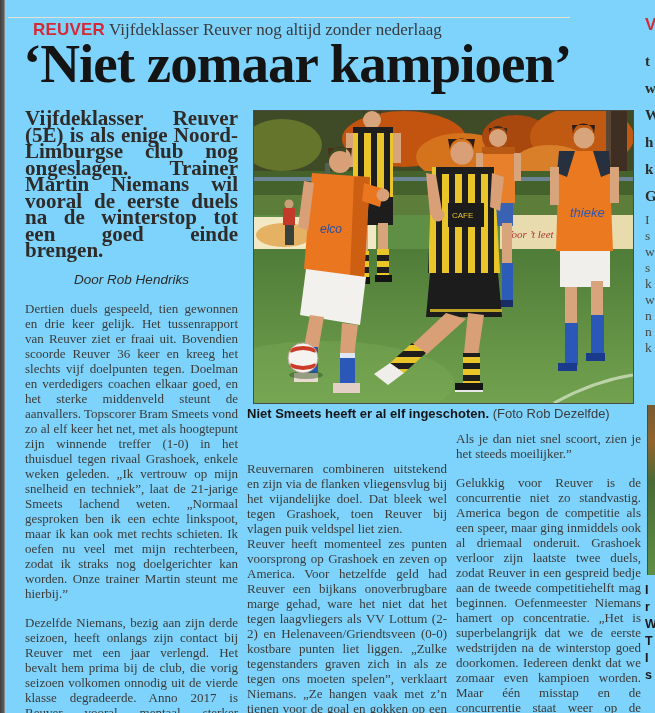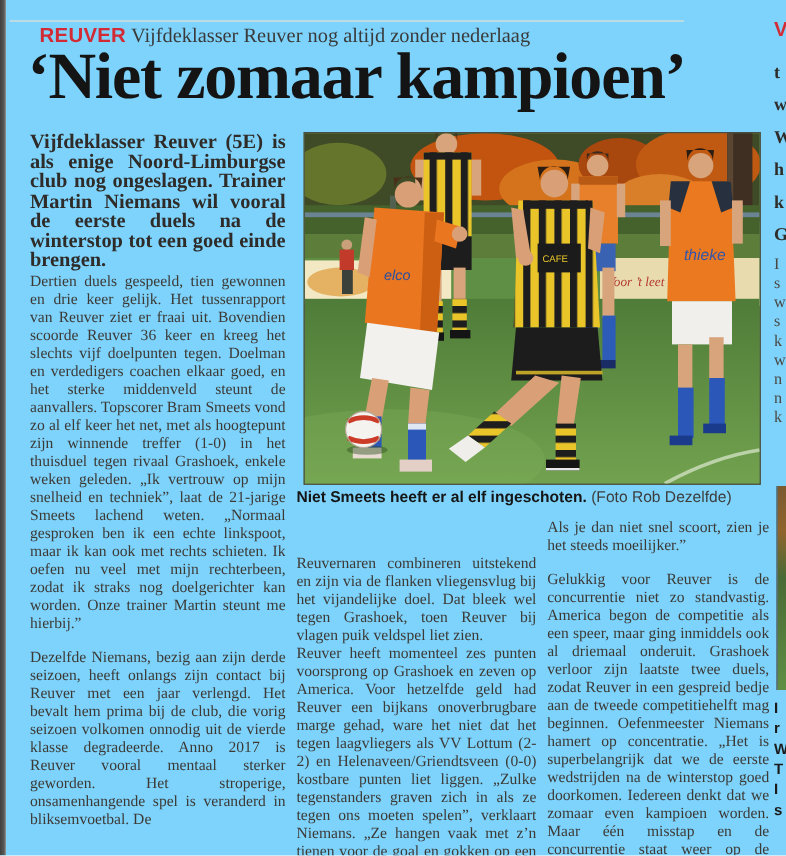--- a/index.html
+++ b/index.html
@@ -13,21 +13,21 @@
   .kicker .tag{font-family:"Liberation Sans",sans-serif;font-weight:800;color:#d32b35;letter-spacing:.2px;}
   .kicker .ktext{color:#3a3a3a;margin-left:4px;}
 
   .headline{position:absolute;left:23px;top:38px;margin:0;width:615px;
         font-family:"Liberation Serif",serif;font-weight:700;font-size:55px;line-height:52px;
         color:#141414;letter-spacing:-1px;white-space:nowrap;}
 
   .col{position:absolute;overflow:hidden;color:#3d3a36;}
   .col p{margin:0;text-align:justify;}
   .col1{left:25px;top:110px;width:213px;height:603px;}
-  .lead{font-weight:700;font-size:17px;line-height:16.5px;color:#2e2b28;}
+  .lead{font-weight:700;font-size:21px;line-height:16.5px;color:#2e2b28;}
   .byline{font-family:"Liberation Sans",sans-serif;font-style:italic;font-size:13.5px;
         color:#2e2b28;text-align:center !important;margin:13px 0 14px 0 !important;}
   .body{font-size:13px;line-height:15px;}
   .spaced{margin-top:14px !important;}
 
   .photo-frame{position:absolute;left:253px;top:110px;width:379px;height:292px;
         border:1px solid #4a4a46;background:#5f8f44;}
   .photo-frame svg{display:block;}
 
   .caption{position:absolute;left:247px;top:406px;width:395px;
@@ -59,20 +59,21 @@
   <div class="topline"></div>
 
   <div class="kicker">
     <span class="tag">REUVER</span><span class="ktext">Vijfdeklasser Reuver nog altijd zonder nederlaag</span>
   </div>
 
   <h1 class="headline">‘Niet zomaar kampioen’</h1>
 
   <div class="col col1">
     <p class="lead">Vijfdeklasser Reuver (5E) is als enige Noord-Limburgse club nog ongeslagen. Trainer Martin Niemans wil vooral de eerste duels na de winterstop tot een goed einde brengen.</p>
+    <p class="byline">Door Rob Hendriks</p>
     <p class="body">Dertien duels gespeeld, tien gewonnen en drie keer gelijk. Het tussenrapport van Reuver ziet er fraai uit. Bovendien scoorde Reuver 36 keer en kreeg het slechts vijf doelpunten tegen. Doelman en verdedigers coachen elkaar goed, en het sterke middenveld steunt de aanvallers. Topscorer Bram Smeets vond zo al elf keer het net, met als hoogtepunt zijn winnende treffer (1-0) in het thuisduel tegen rivaal Grashoek, enkele weken geleden. „Ik vertrouw op mijn snelheid en techniek”, laat de 21-jarige Smeets lachend weten. „Normaal gesproken ben ik een echte linkspoot, maar ik kan ook met rechts schieten. Ik oefen nu veel met mijn rechterbeen, zodat ik straks nog doelgerichter kan worden. Onze trainer Martin steunt me hierbij.”</p>
     <p class="body spaced">Dezelfde Niemans, bezig aan zijn derde seizoen, heeft onlangs zijn contact bij Reuver met een jaar verlengd. Het bevalt hem prima bij de club, die vorig seizoen volkomen onnodig uit de vierde klasse degradeerde. Anno 2017 is Reuver vooral mentaal sterker geworden. Het stroperige, onsamenhangende spel is veranderd in bliksemvoetbal. De</p>
   </div>
 
   <div class="photo-frame">
     <svg width="379" height="292" viewBox="0 0 379 292" xmlns="http://www.w3.org/2000/svg">
       <defs>
         <pattern id="stripes" width="13" height="10" patternUnits="userSpaceOnUse">
           <rect width="13" height="10" fill="#e9c52a"></rect>
             <rect width="6" height="10" fill="#1e1e1e"></rect>

